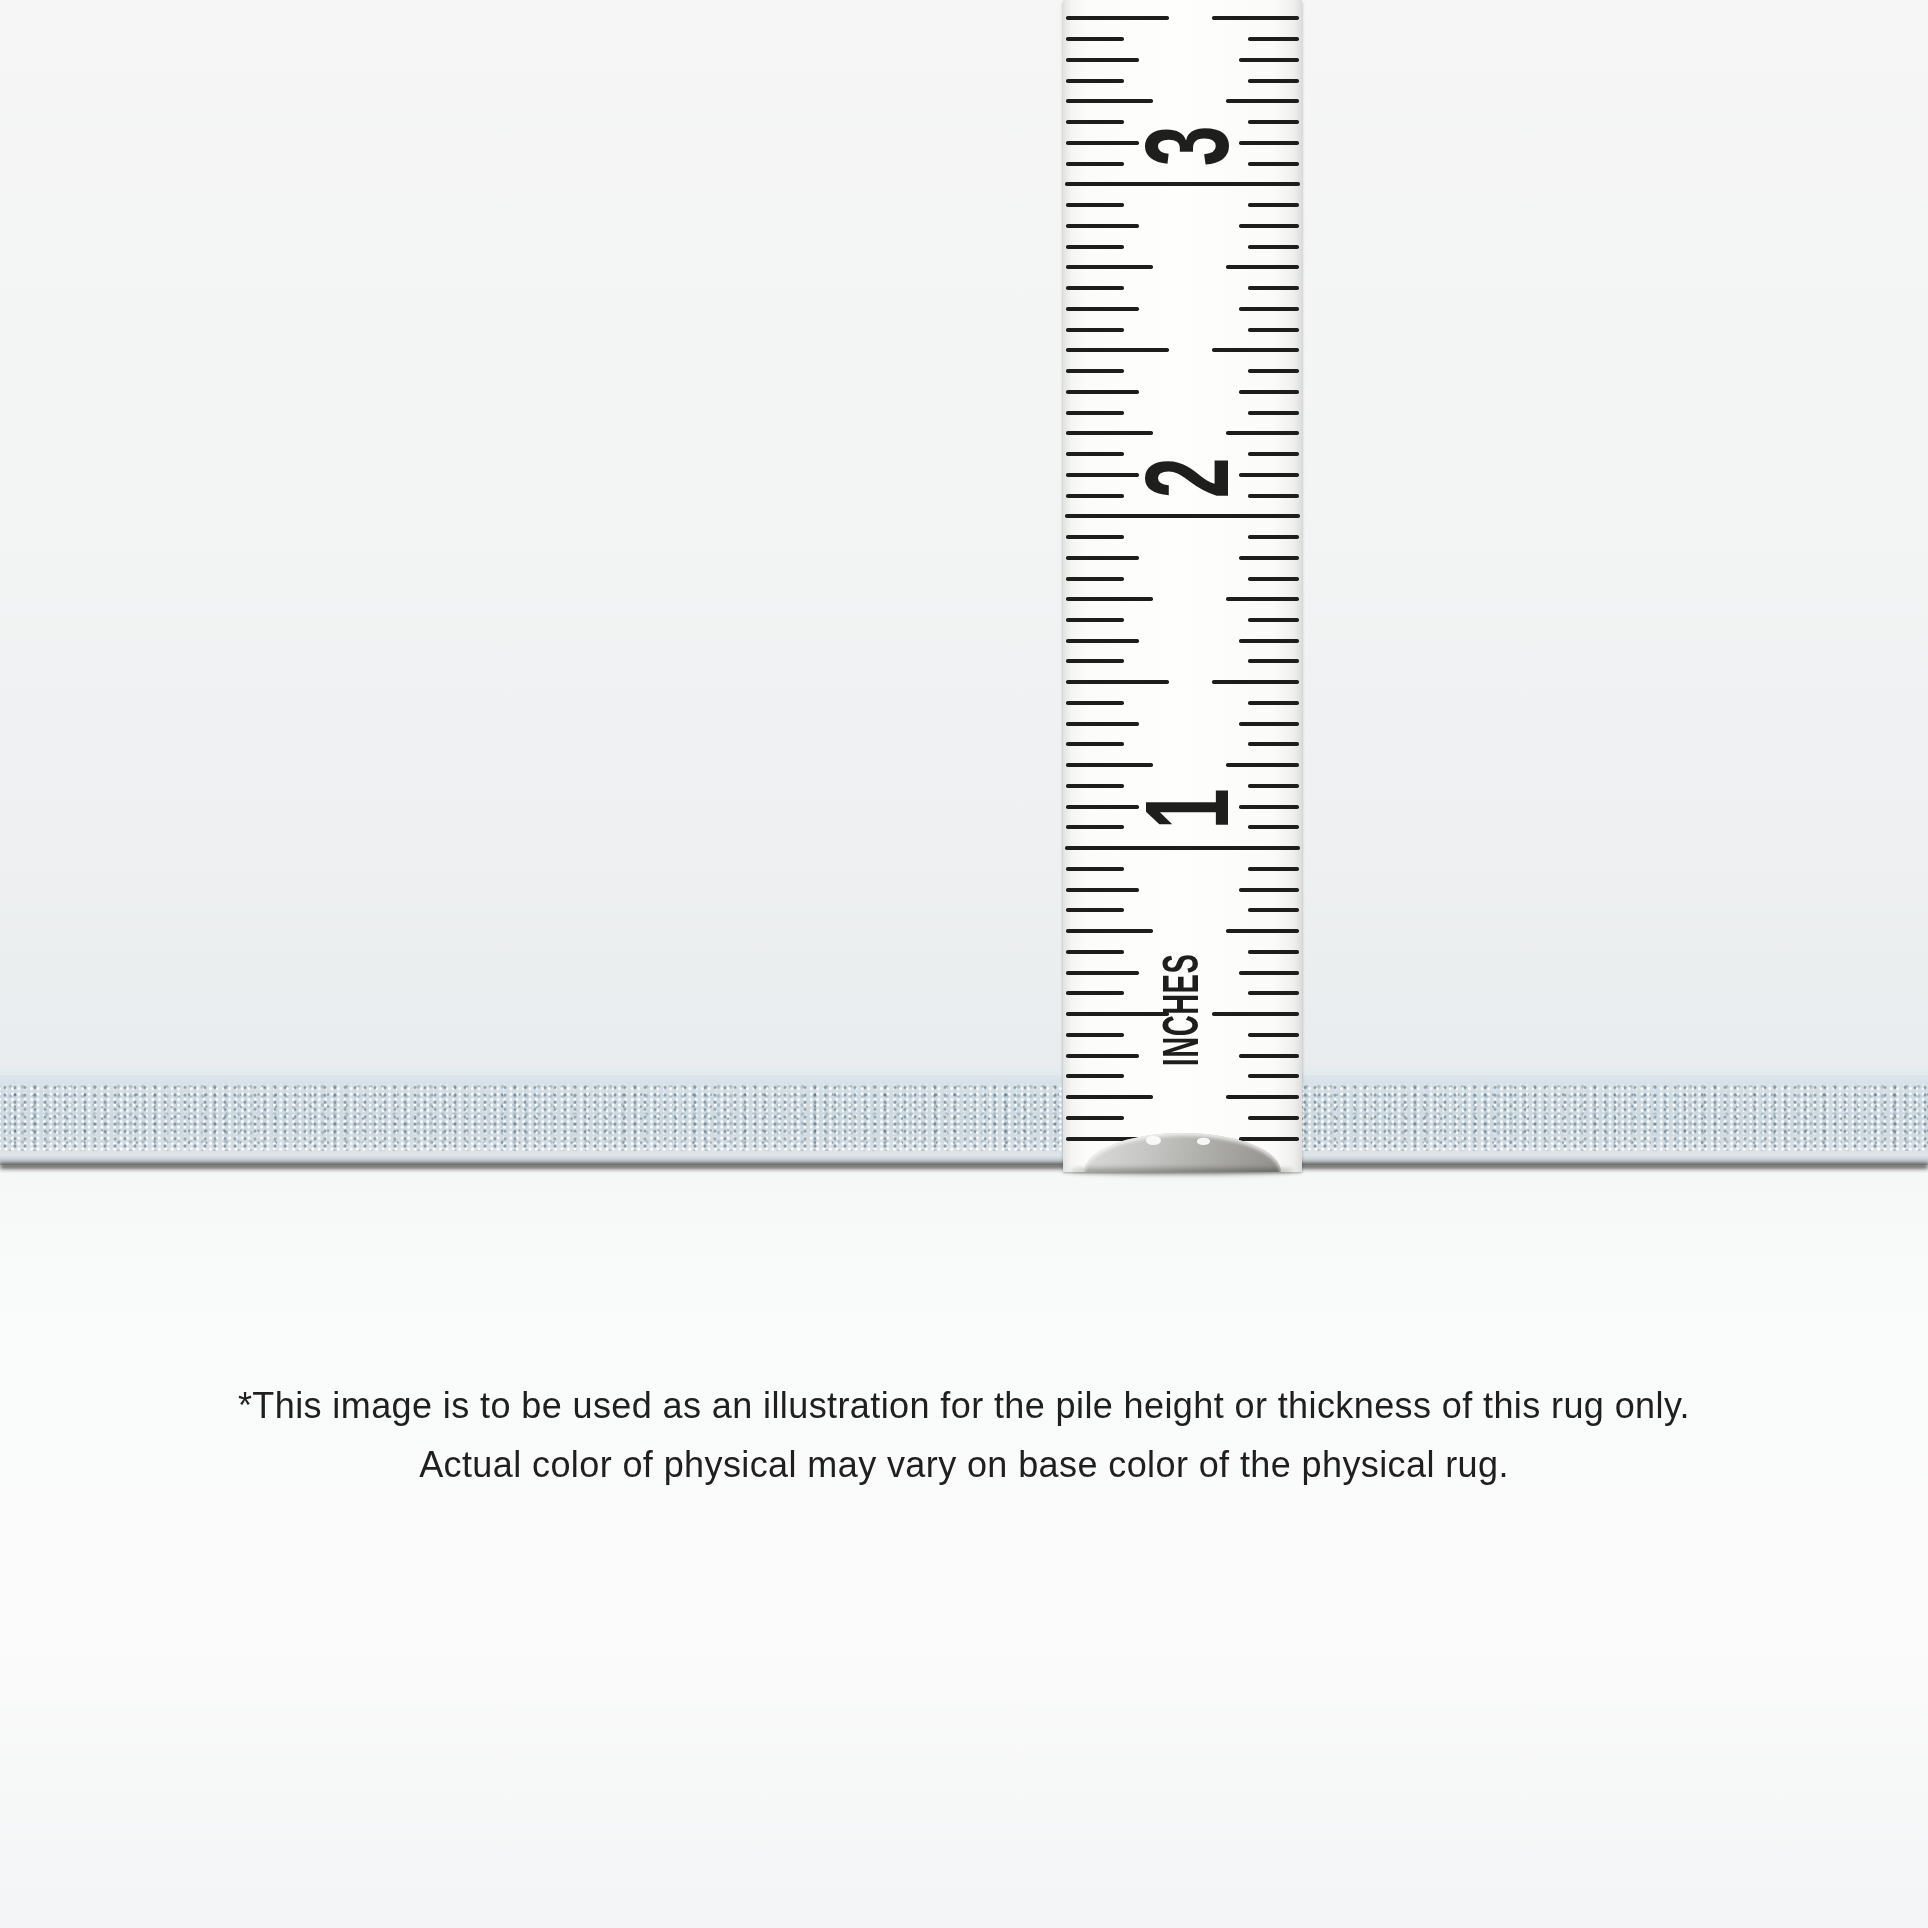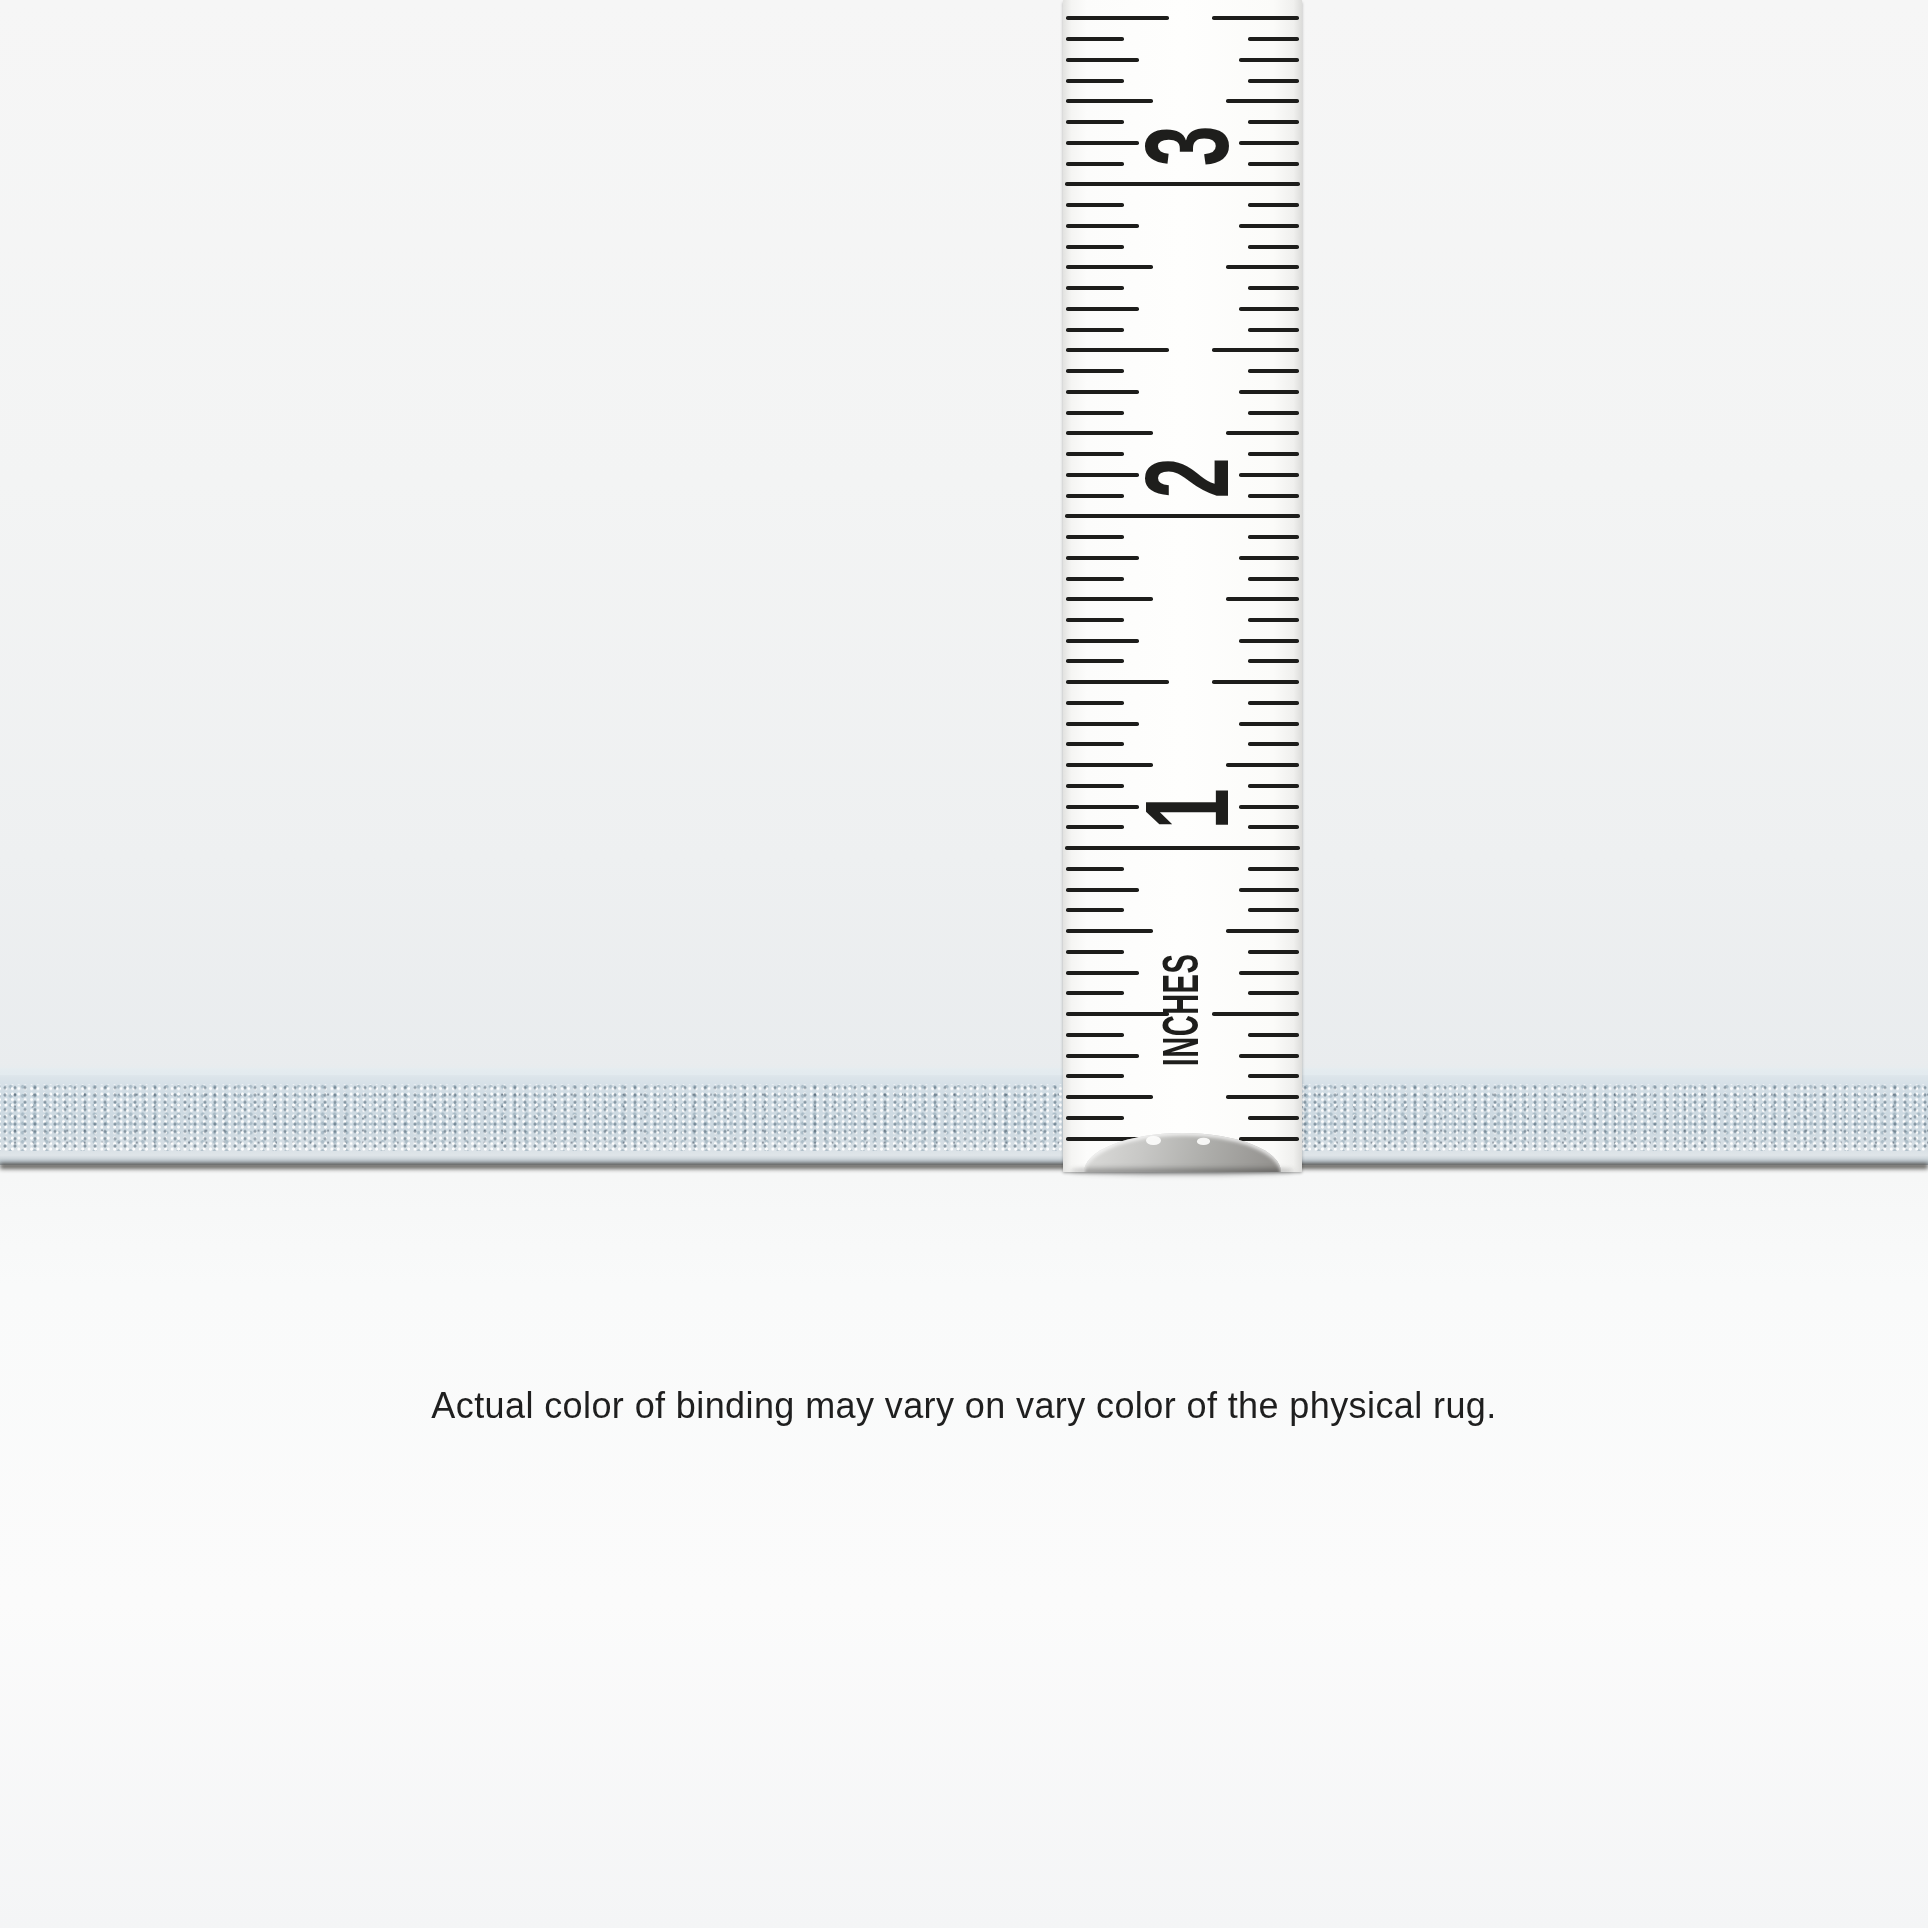--- a/index.html
+++ b/index.html
@@ -208,17 +208,18 @@
         <div class="inch-digit" style="left: 124px; top: 146px;">3</div>
         <div class="inch-digit" style="left: 124px; top: 478px;">2</div>
         <div class="inch-digit" style="left: 124px; top: 809px;">1</div>
       </div>
     <div class="unit-label">INCHES</div>
     <div class="cap-shadow"></div>
     <div class="metal-cap"></div>
   </div>
 
   <div class="caption">
-    <div>Actual color of binding may vary on vary color of the physical rug.</div>
+    <div>*This image is to be used as an illustration for the pile height or thickness of this rug only.</div>
+    <div>Actual color of physical may vary on base color of the physical rug.</div>
   </div>
 
 </div>
 
 
 </body></html>

